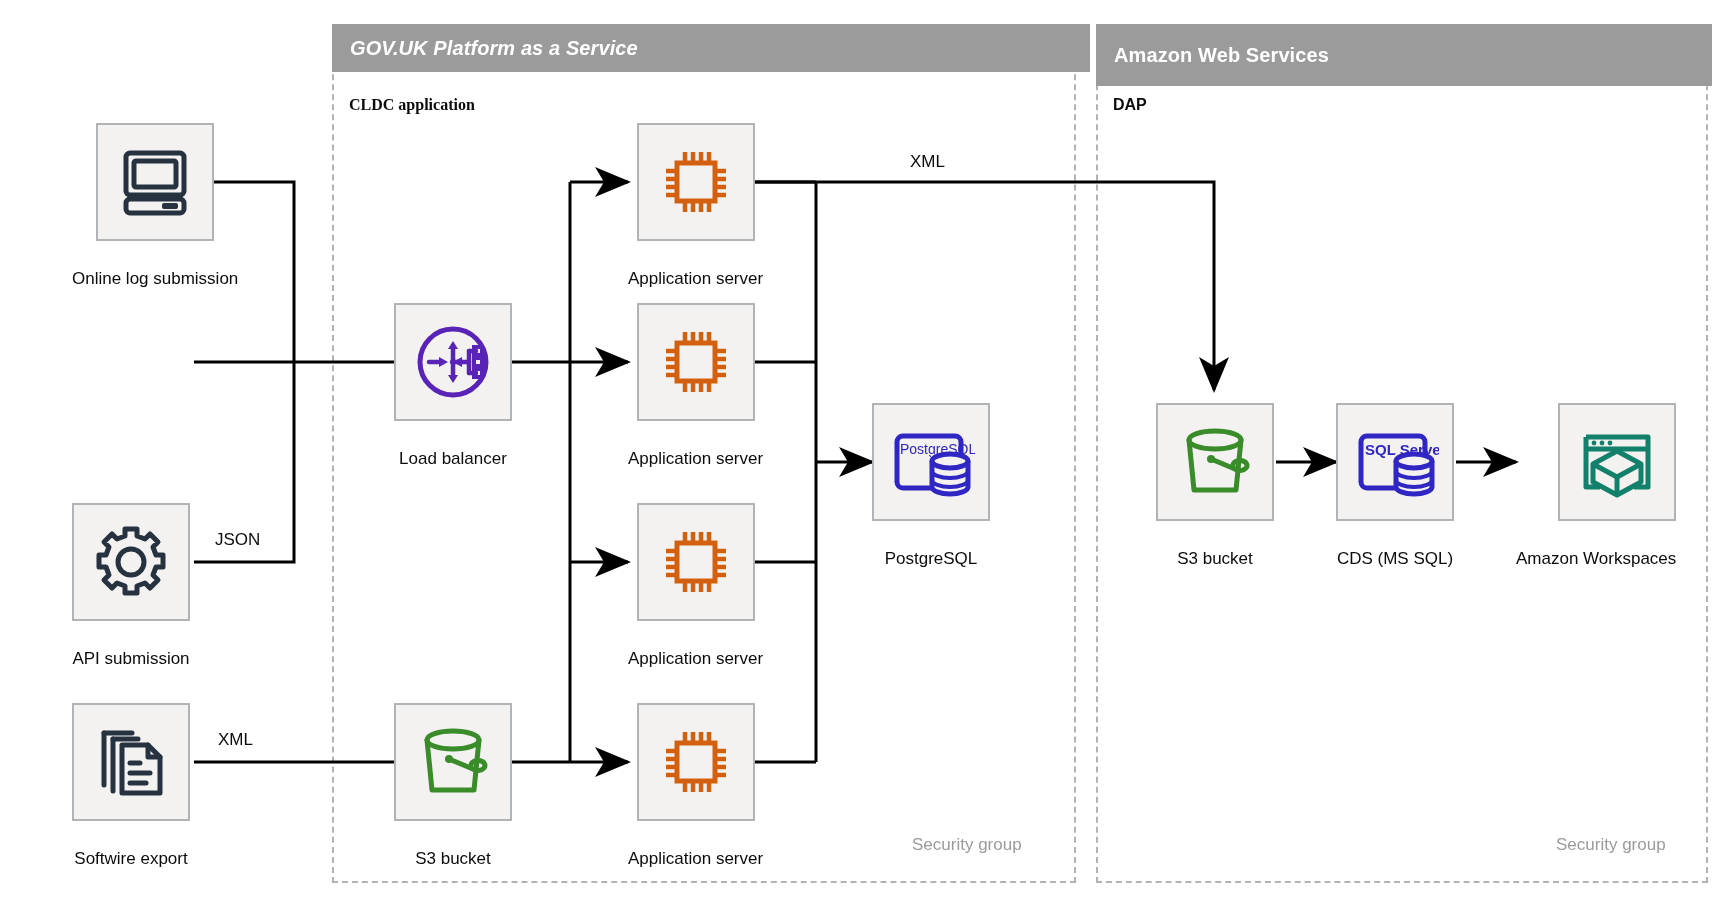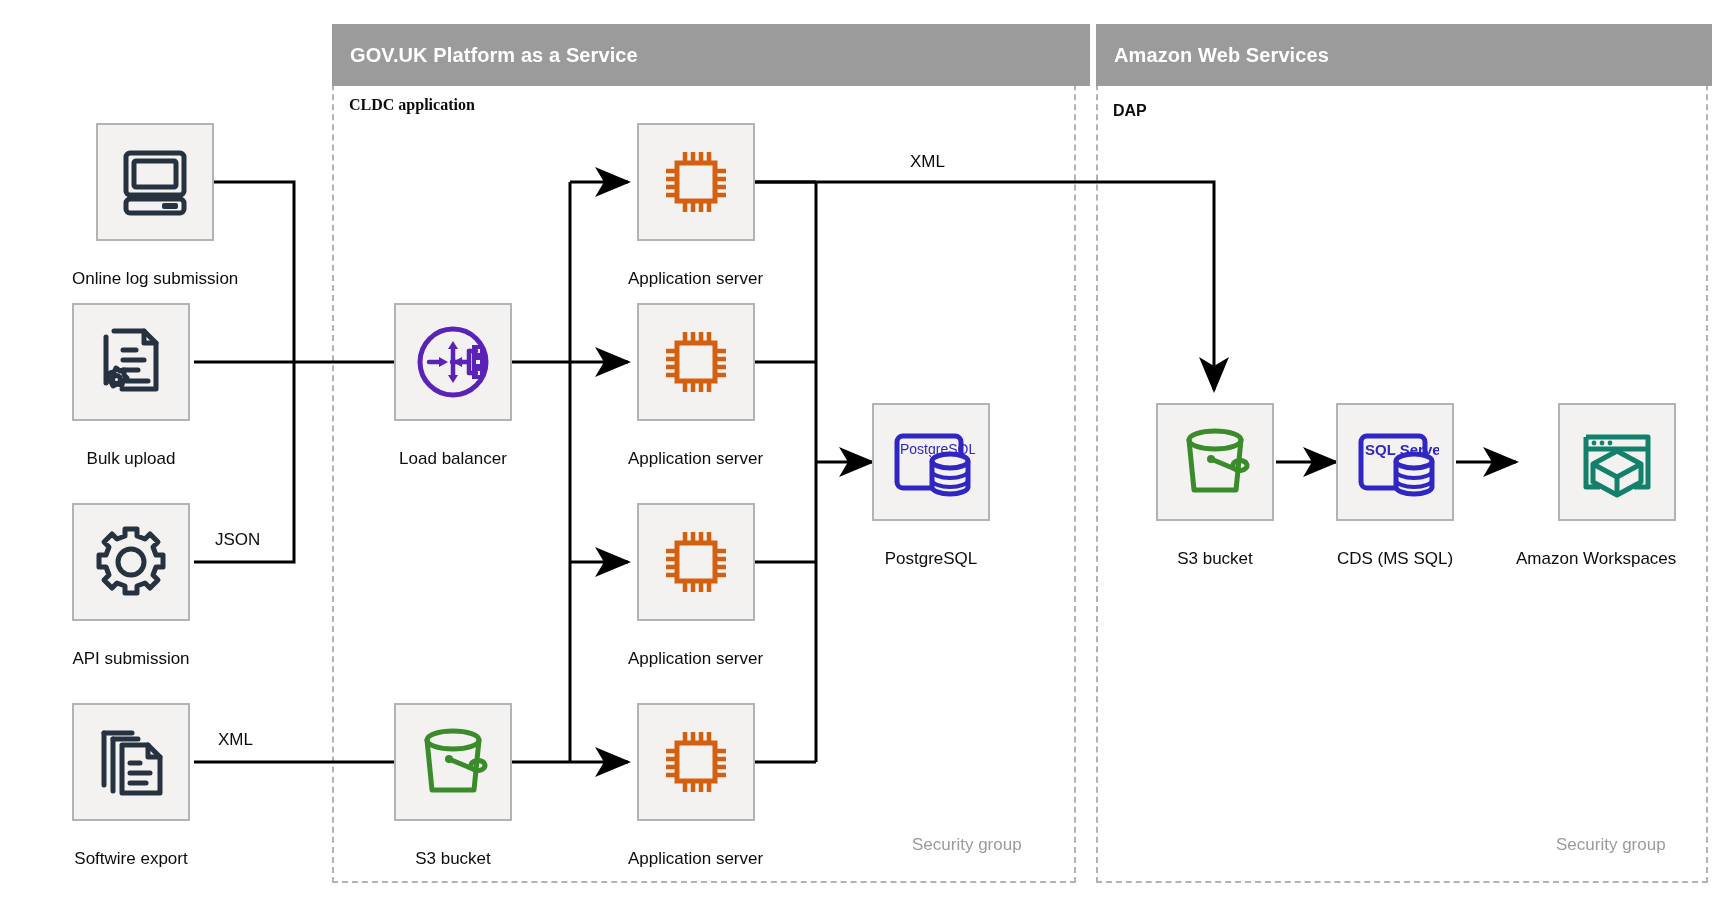--- a/index.html
+++ b/index.html
@@ -24,31 +24,31 @@
   .caption{margin-top:28px;font-size:17px;color:#0b0c0c;white-space:nowrap;text-align:center;}
 
   .edge-label{position:absolute;font-size:17px;color:#0b0c0c;white-space:nowrap;}
 </style>
 </head>
 <body>
 
 <div class="canvas">
 
   <div class="group" style="left:332px;top:24px;width:740px;height:855px;"></div>
-  <div class="group-header" style="left:332px;top:24px;width:740px;height:62px;">
+  <div class="group-header" style="left:332px;top:24px;width:740px;height:48px;font-style:italic;">
     <span>GOV.UK Platform as a Service</span>
   </div>
   <div class="group-sub" style="left:349px;top:96px;font-family:Liberation Serif, serif;">CLDC application</div>
   <div class="group-foot" style="left:912px;top:835px;">Security group</div>
 
   <div class="group" style="left:1096px;top:24px;width:608px;height:855px;"></div>
   <div class="group-header" style="left:1096px;top:24px;width:608px;height:62px;">
     <span>Amazon Web Services</span>
   </div>
-  <div class="group-sub" style="left:1113px;top:96px;margin-top:6px;">DAP</div>
+  <div class="group-sub" style="left:1113px;top:96px;">DAP</div>
   <div class="group-foot" style="left:1556px;top:835px;">Security group</div>
 
   <svg class="wires" viewBox="0 0 1712 902">
     <defs>
       <marker id="arrow" viewBox="0 0 12 10" refX="11" refY="5" markerWidth="12" markerHeight="10" orient="auto-start-reverse">
         <path d="M0,0 L12,5 L0,10 L3,5 Z" fill="#000000"></path>
       </marker>
     </defs>
     <g stroke="#000000" stroke-width="3" fill="none">
 
@@ -94,40 +94,20 @@
           <rect x="10" y="10" width="58" height="42" rx="4"></rect>
           <rect x="18" y="18" width="42" height="26" rx="2"></rect>
           <rect x="10" y="56" width="58" height="14" rx="4"></rect>
         </g>
         <rect x="46" y="60" width="16" height="6" rx="2" fill="#26323f"></rect>
       </svg>
     </div>
     <div class="caption">Online log submission</div>
   </div>
 
-  <div class="node" style="left:72px;top:303px;">
-    <div class="tile">
-      <svg width="78" height="78" viewBox="0 0 78 78">
-        <g fill="none" stroke="#26323f" stroke-width="5" stroke-linejoin="round" stroke-linecap="round">
-          <path d="M22,8 L52,8 L64,20 L64,66 L30,66"></path>
-          <path d="M52,8 L52,20 L64,20"></path>
-          <path d="M14,14 L14,60"></path>
-          <path d="M31,27 L44,27"></path>
-          <path d="M31,37 L52,37"></path>
-          <path d="M31,47 L46,47"></path>
-          <path d="M34,58 L56,58"></path>
-        </g>
-        <g fill="none" stroke="#26323f" stroke-width="5" stroke-linejoin="round">
-          <path d="M18,50 l4,-1 l2,-4 l4,3 l4,-1 l0,5 l3,3 l-4,3 l-1,4 l-5,-1 l-4,2 l-2,-4 l-4,-2 l2,-4 Z"></path>
-          <circle cx="24.5" cy="56.5" r="4"></circle>
-        </g>
-      </svg>
-    </div>
-    <div class="caption">Bulk upload</div>
-  </div>
 
   <div class="node" style="left:72px;top:703px;">
     <div class="tile">
       <svg width="78" height="78" viewBox="0 0 78 78">
         <g fill="none" stroke="#26323f" stroke-width="5" stroke-linejoin="round" stroke-linecap="round">
           <path d="M12,10 L40,10"></path>
           <path d="M12,10 L12,62"></path>
           <path d="M21,16 L46,16"></path>
           <path d="M21,16 L21,68"></path>
           <path d="M30,22 L56,22 L68,34 L68,70 L30,70 Z"></path>

